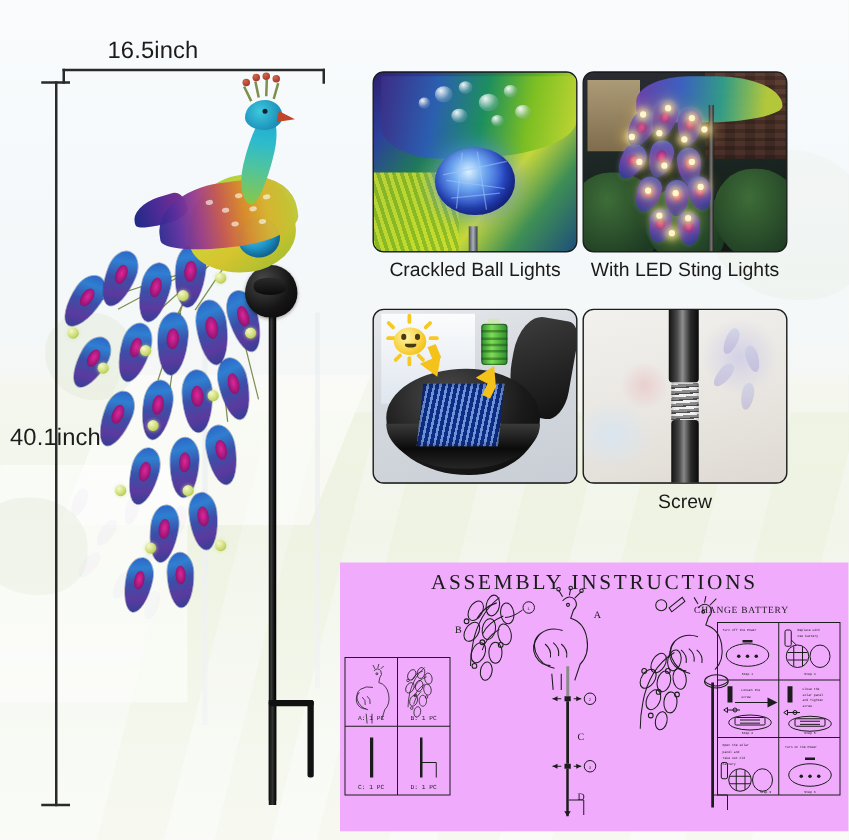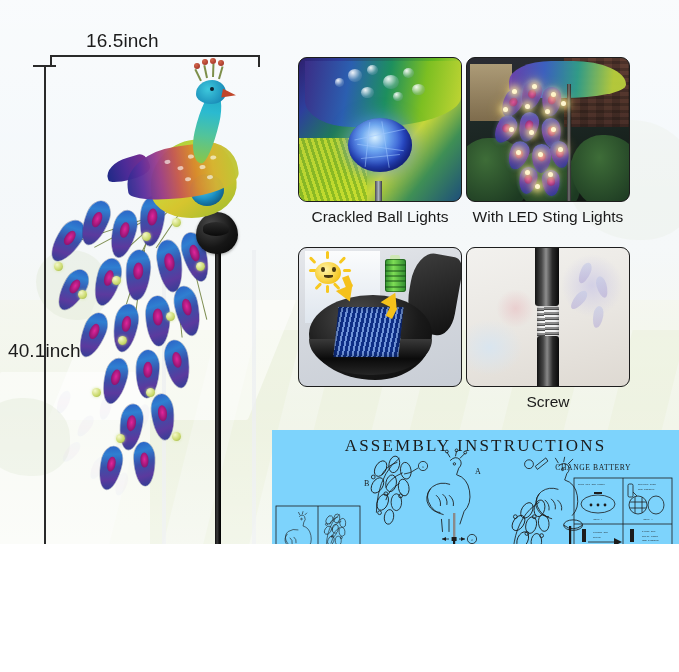--- a/index.html
+++ b/index.html
@@ -6,21 +6,21 @@
   html, body { width: 679px; height: 672px; }
   body {
     font-family: "Liberation Sans", sans-serif;
     background: #ffffff;
     position: relative;
     overflow: hidden;
   }
   #stage {
     position: absolute;
     left: 0; top: 0;
-    width: 679px; height: 544px;
+    width: 679px; height: 672px;
     overflow: hidden;
     background: #f7f7f2;
   }
 
   
   .bg-photo { position: absolute; left:0; top:0; width:679px; height:672px; }
   .bg-sky {
     position: absolute; left:0; top:0; width:679px; height:330px;
     background: linear-gradient(180deg,#eef4f8 0%, #e9f1f7 40%, #eaf0f2 75%, #e8eee6 100%);
   }
@@ -392,22 +392,22 @@
   }
   #ph-screw .c4-ghost-leaf {
     position:absolute; width:10px; height:22px;
     border-radius:50%/40% 40% 60% 60%;
     background:linear-gradient(160deg,#c3cbe8,#b0a4d4);
     opacity:.55;
   }
 
   
   #assembly {
-    position:absolute; left:272px; top:430px; width:407px; height:215px;
-    background:#7dd3fc;
+    position:absolute; left:272px; top:450px; width:407px; height:215px;
+    background:#f0abfc;
   }
   #assembly-title {
     position:absolute; left:0; right:0; top:6px;
     text-align:center; font-family:"Liberation Serif", serif;
     font-size:17px; letter-spacing:2.2px; color:#1b1b1b;
   }
   .asm-svg { position:absolute; left:0; top:0; width:407px; height:215px; }
   .ink { fill:none; stroke:#1c1c1c; stroke-width:.8; }
   .ink-f { fill:#1c1c1c; stroke:none; }
   .tiny { font-family:"Liberation Mono", monospace; font-size:3.1px; fill:#1b1b1b; }

